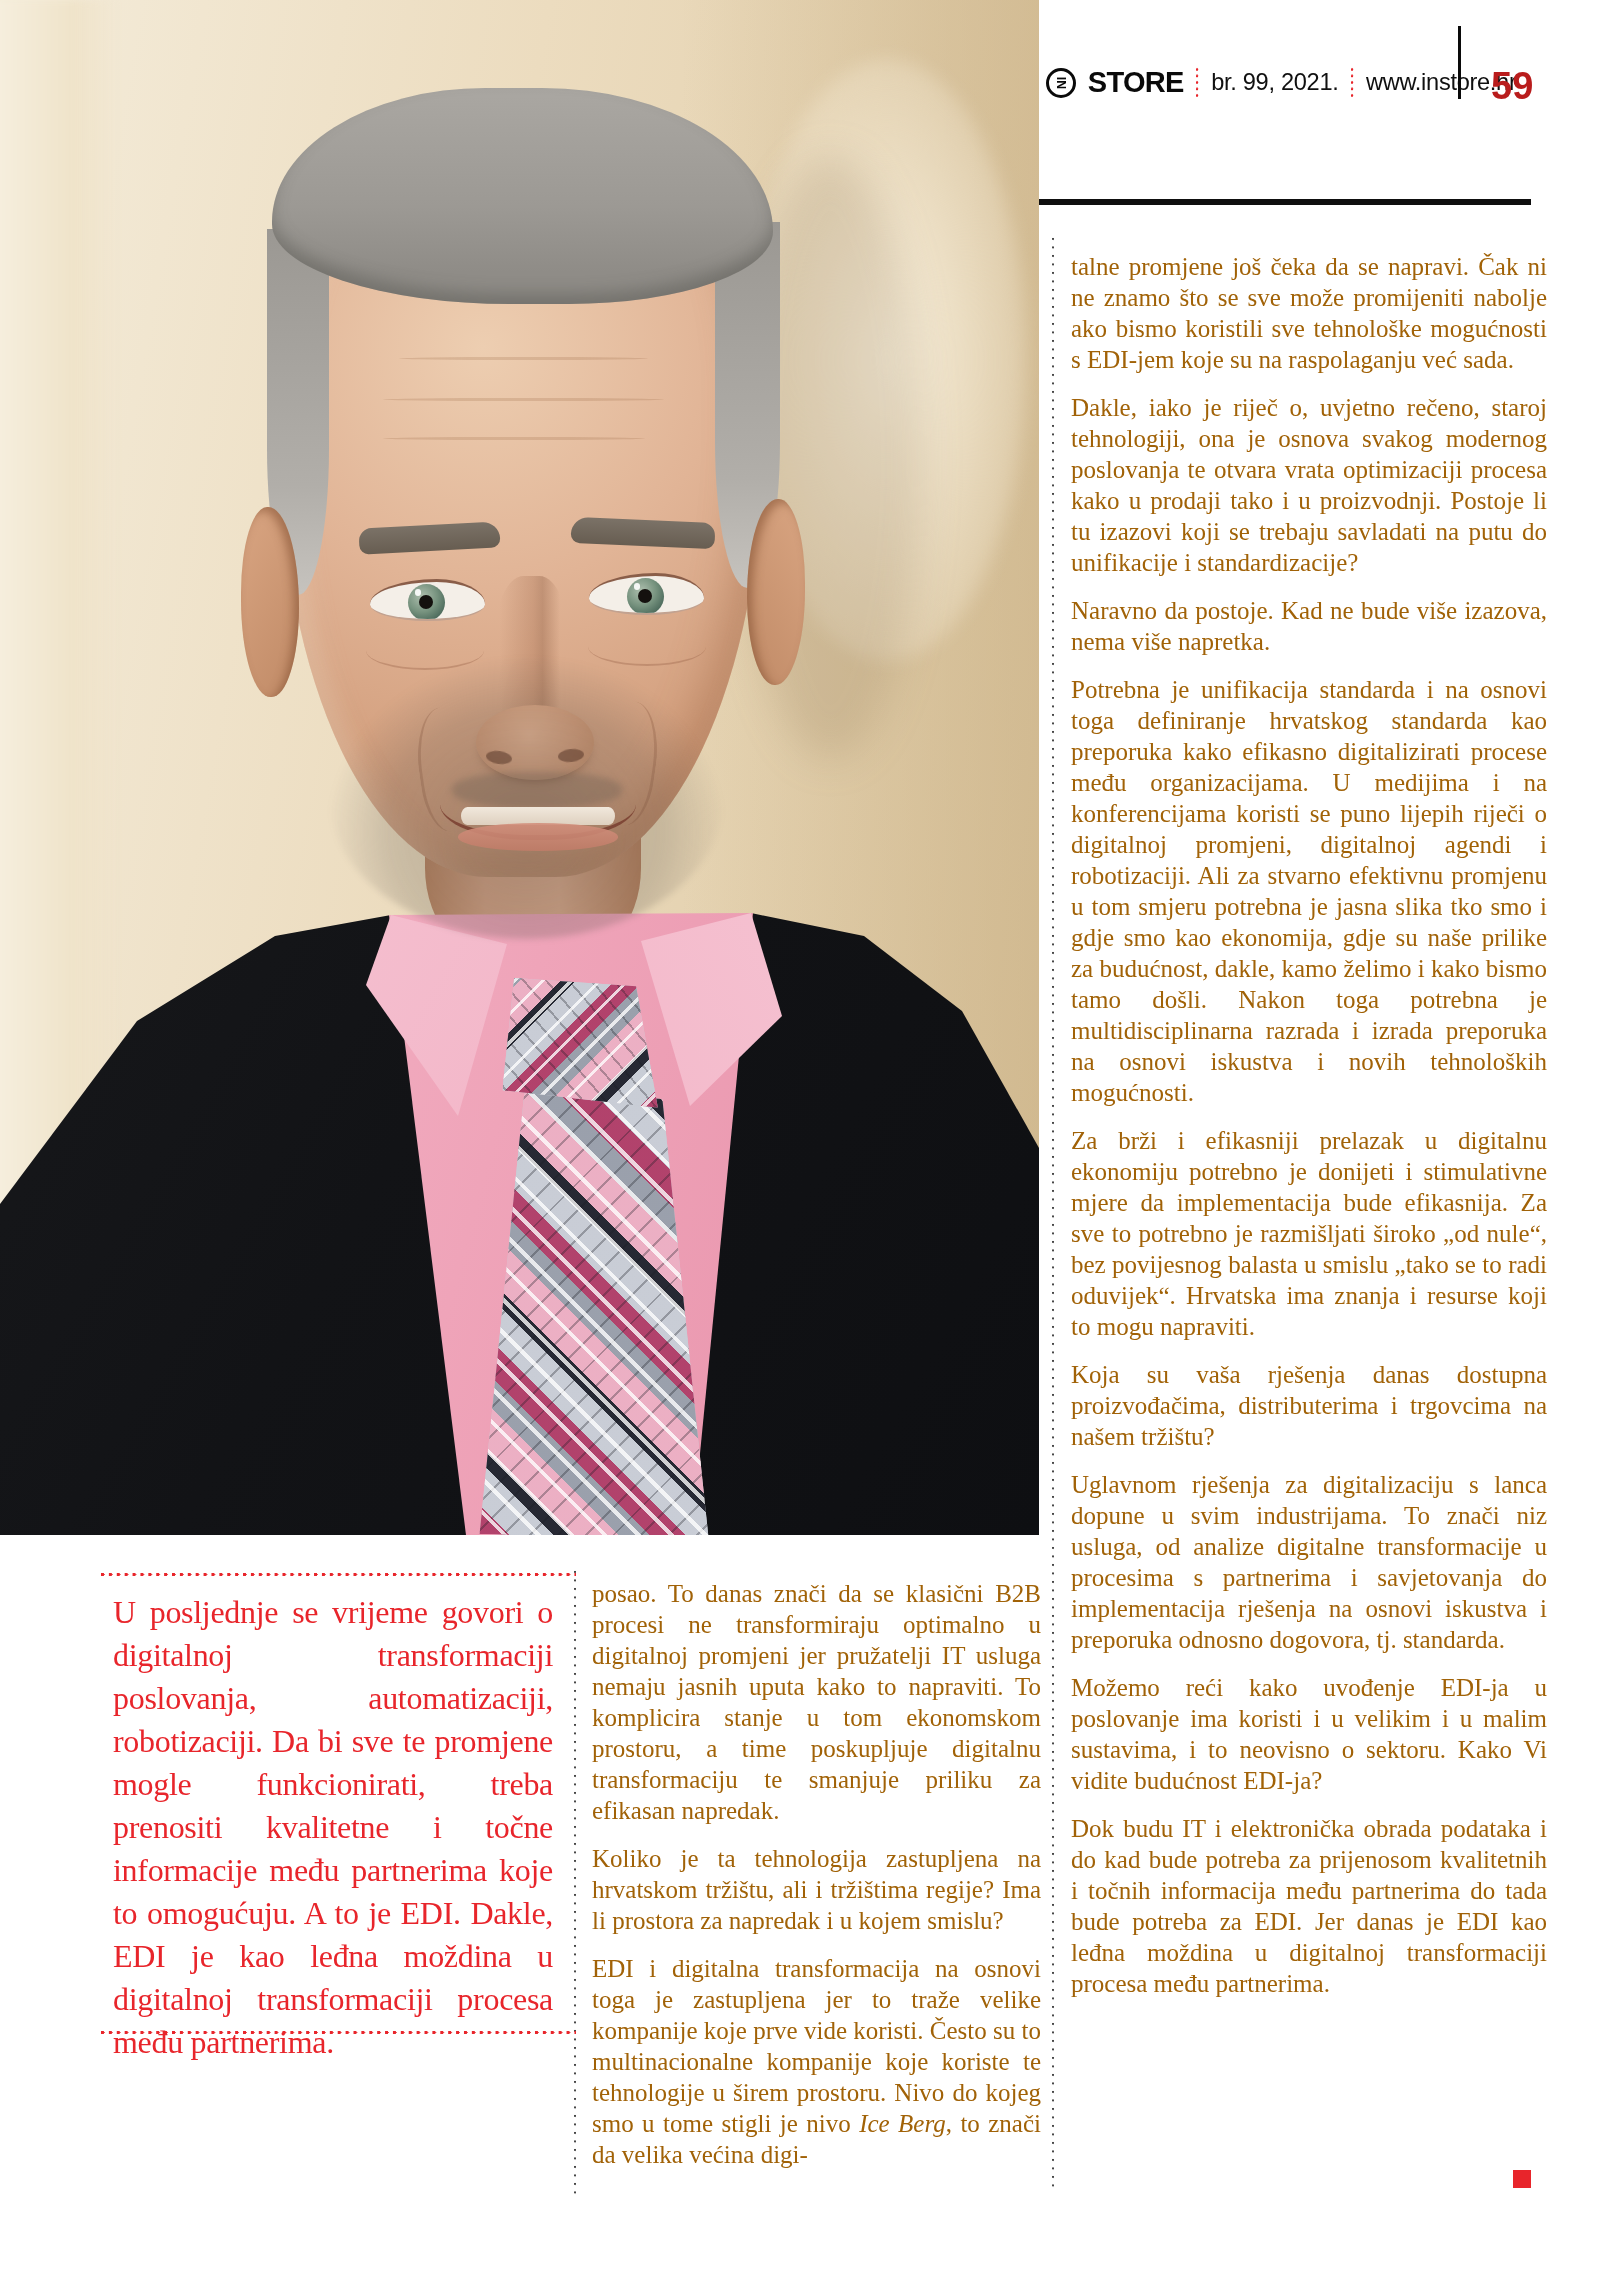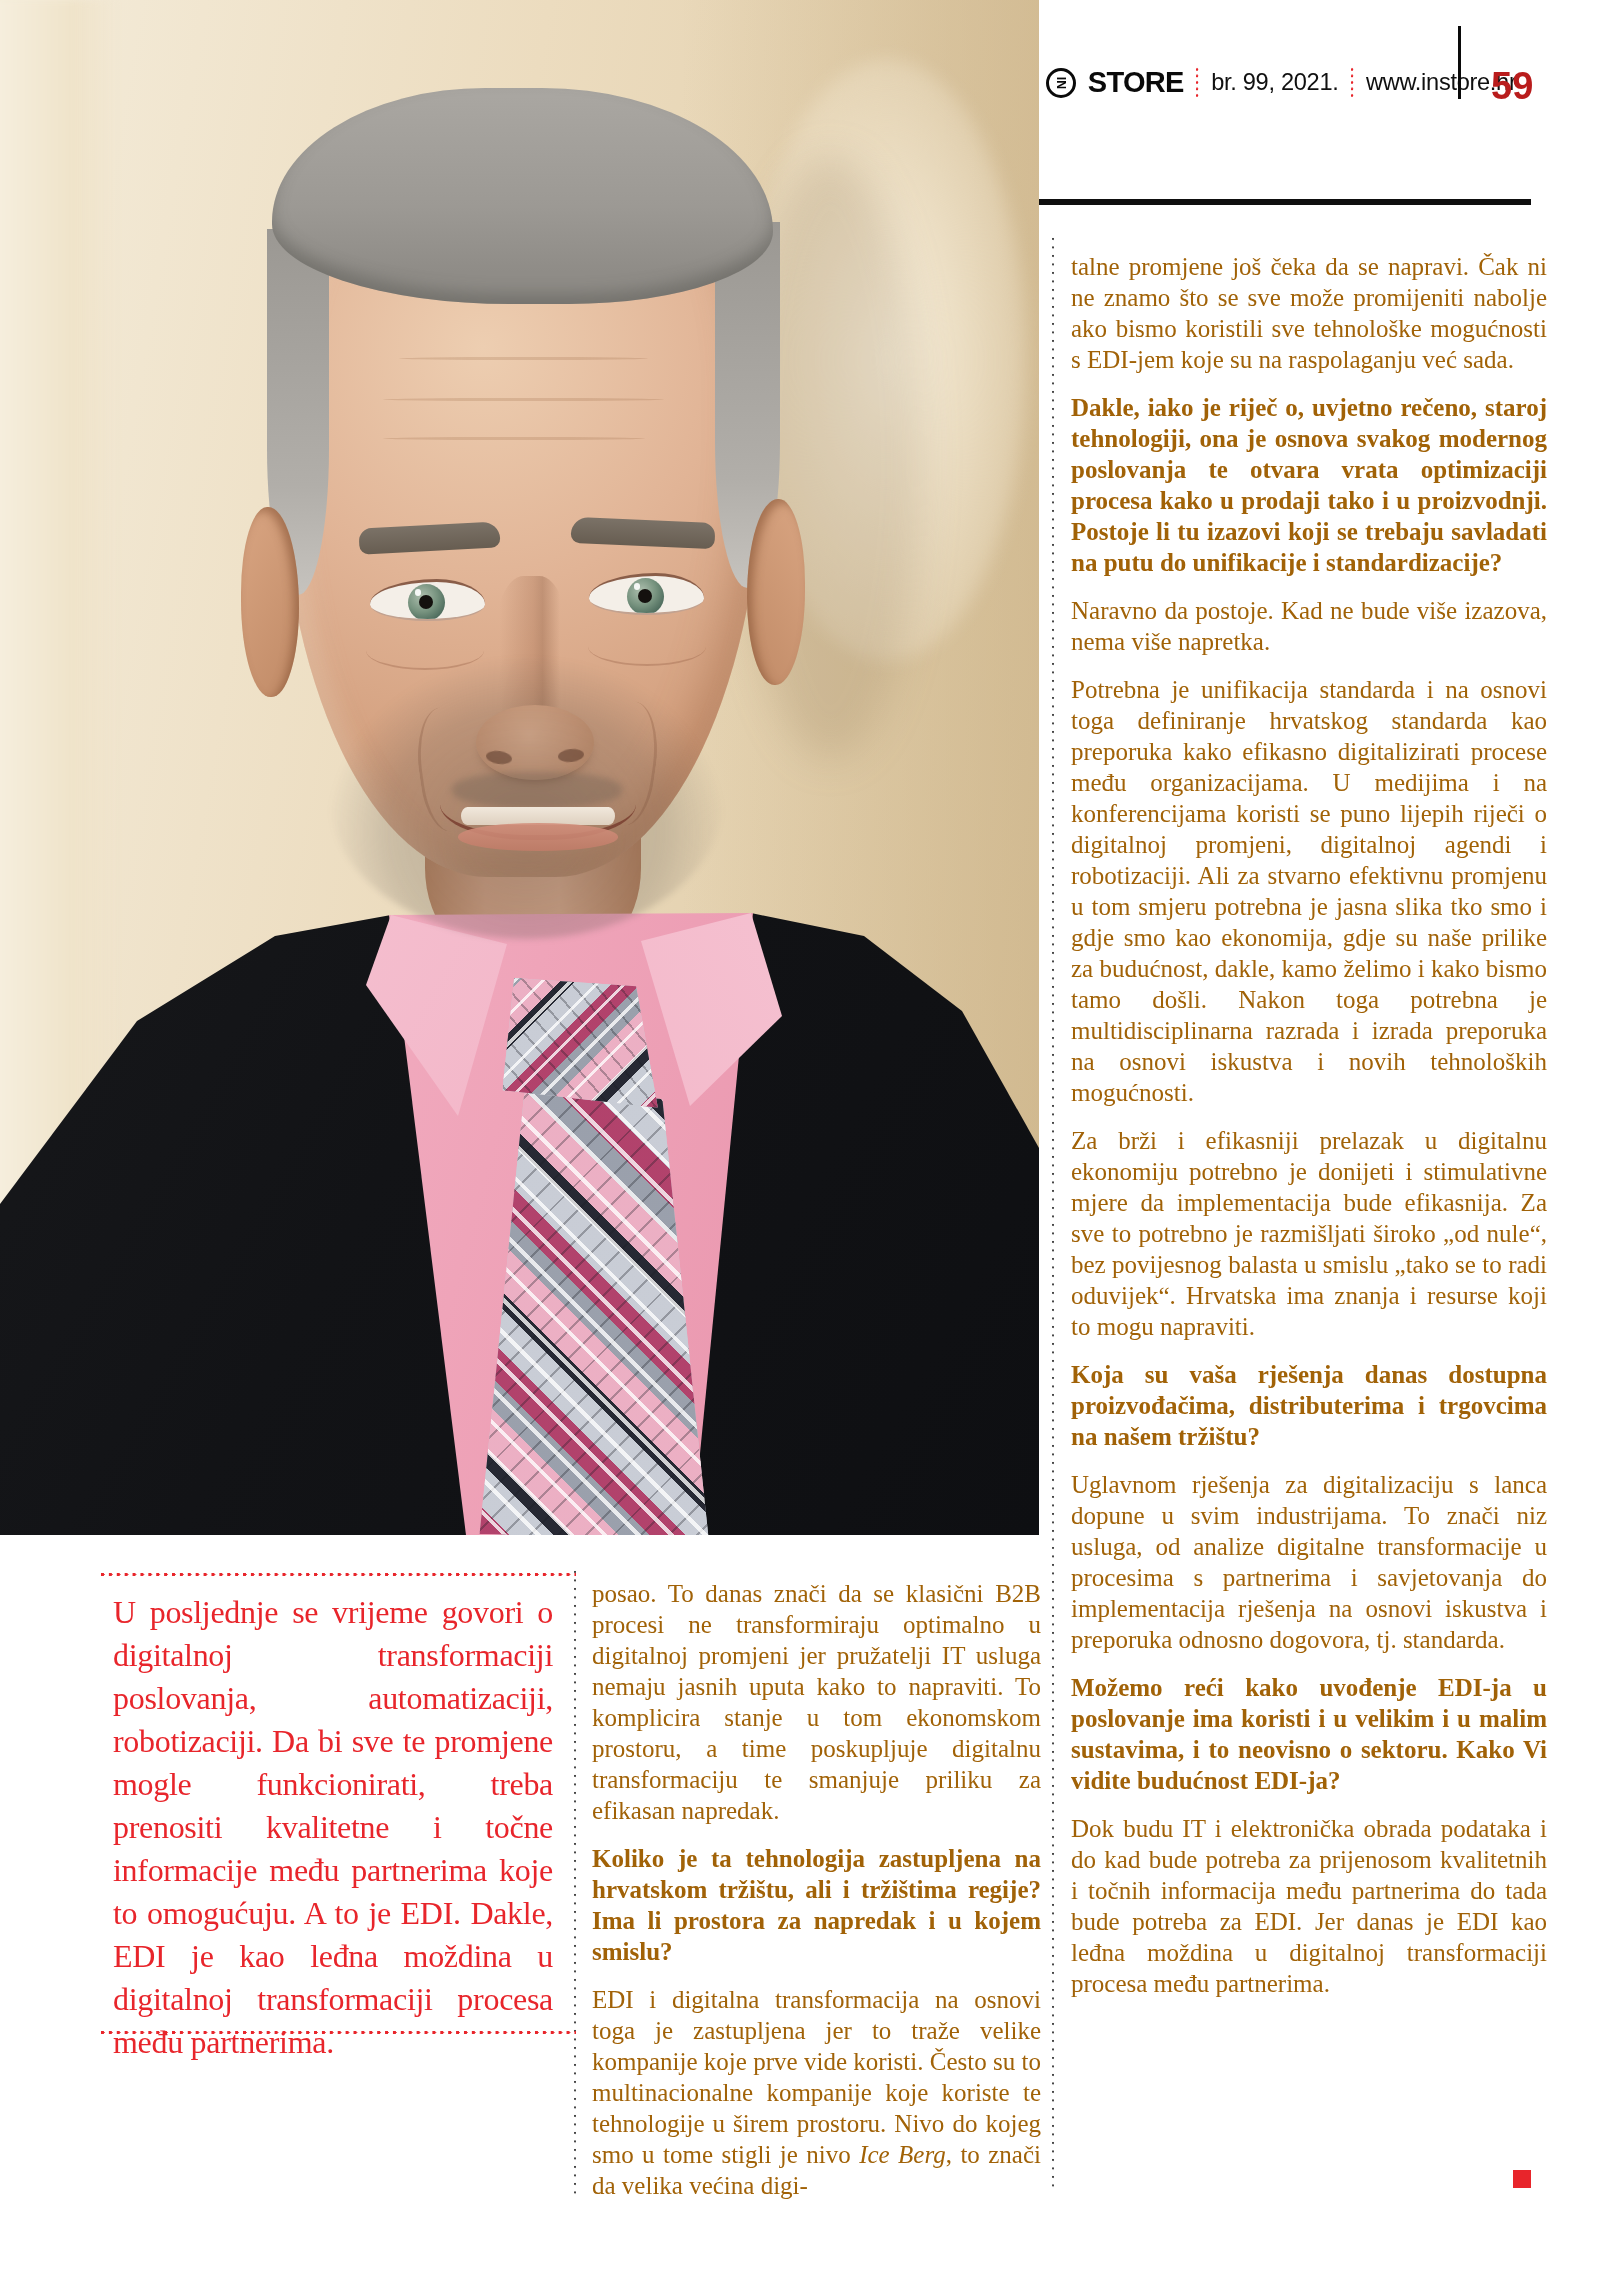--- a/index.html
+++ b/index.html
@@ -136,21 +136,21 @@
           background-size:7.9px 5.2px; background-repeat:repeat-x; }
   .rl-top    { left:100px; top:1572px; width:476px; }
   .rl-bottom { left:100px; top:2030px; width:476px; }
 
   
   .pull-quote { position:absolute; left:113px; top:1591px; width:440px;
           font-family:Liberation Serif, serif; font-size:32px; line-height:43px; letter-spacing:-0.3px;
           color:#e8252b; text-align:justify; }
   .col { position:absolute; text-align:justify; }
   .col p.para { font-size:25px; line-height:31px; margin:0 0 17px 0; color:#a16207; }
-  .col p.para.bold { font-weight:700; }
+  .col p.para.bold { font-weight:400; }
   .col-left-para { left:98px; top:2068px; width:474px; }
   .col-left-para p.para { margin:0; }
   .col-mid   { left:592px;  top:1578px; width:449px; }
   .col-right { left:1071px; top:251px;  width:476px; }
   .end-marker { position:absolute; left:1513px; top:2170px; width:17.7px; height:17.7px; background:#e8252b; }
 </style>
 </head>
 <body>
 
 <div class="page">

